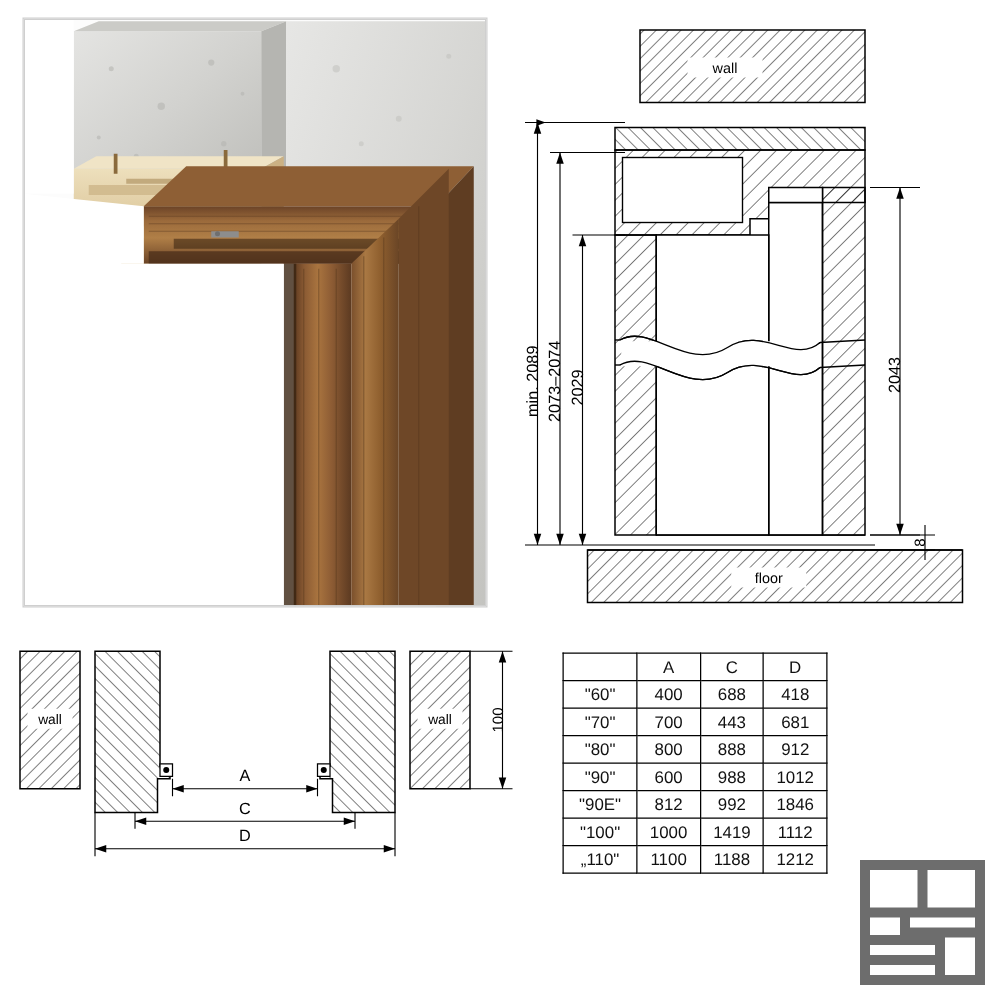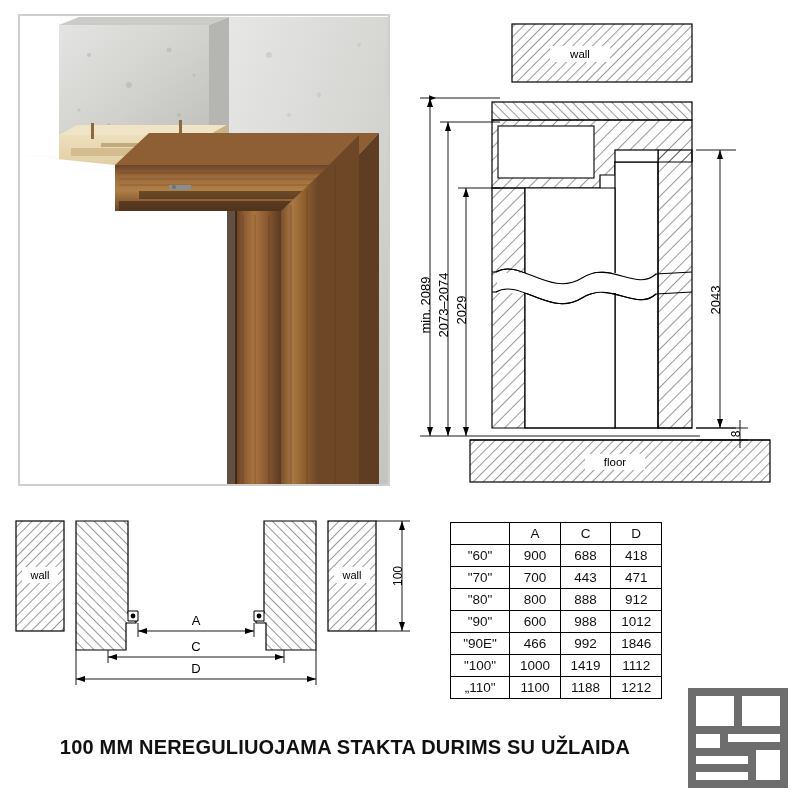--- a/index.html
+++ b/index.html
@@ -411,65 +411,64 @@
     <table class="dims">
       <tbody>
         <tr class="head">
           <td class="rowhead corner"></td>
           <td class="val">A</td>
           <td class="val">C</td>
           <td class="val">D</td>
         </tr>
         <tr>
           <td class="rowhead">"60"</td>
-          <td class="val">900</td>
+          <td class="val">400</td>
           <td class="val">688</td>
           <td class="val">418</td>
         </tr>
         <tr>
           <td class="rowhead">"70"</td>
           <td class="val">700</td>
           <td class="val">443</td>
-          <td class="val">471</td>
+          <td class="val">681</td>
         </tr>
         <tr>
           <td class="rowhead">"80"</td>
           <td class="val">800</td>
           <td class="val">888</td>
           <td class="val">912</td>
         </tr>
         <tr>
           <td class="rowhead">"90"</td>
           <td class="val">600</td>
           <td class="val">988</td>
           <td class="val">1012</td>
         </tr>
         <tr>
           <td class="rowhead">"90E"</td>
-          <td class="val">466</td>
+          <td class="val">812</td>
           <td class="val">992</td>
           <td class="val">1846</td>
         </tr>
         <tr>
           <td class="rowhead">"100"</td>
           <td class="val">1000</td>
           <td class="val">1419</td>
           <td class="val">1112</td>
         </tr>
         <tr>
           <td class="rowhead">„110"</td>
           <td class="val">1100</td>
           <td class="val">1188</td>
           <td class="val">1212</td>
         </tr>
       </tbody>
     </table>
   </div>
 
-  <div class="caption">100 MM NEREGULIUOJAMA STAKTA DURIMS SU UŽLAIDA</div>
 
   <div class="logo">
     <svg width="100" height="100" viewBox="0 0 100 100">
       <rect x="0" y="0" width="100" height="100" fill="#6d6d6d"></rect>
       <rect x="8" y="8" width="38" height="30" fill="#ffffff"></rect>
       <rect x="54" y="8" width="38" height="30" fill="#ffffff"></rect>
       <rect x="8" y="46" width="24" height="14" fill="#ffffff"></rect>
       <rect x="40" y="46" width="52" height="8" fill="#ffffff"></rect>
       <rect x="8" y="68" width="52" height="8" fill="#ffffff"></rect>
       <rect x="68" y="62" width="24" height="30" fill="#ffffff"></rect>

